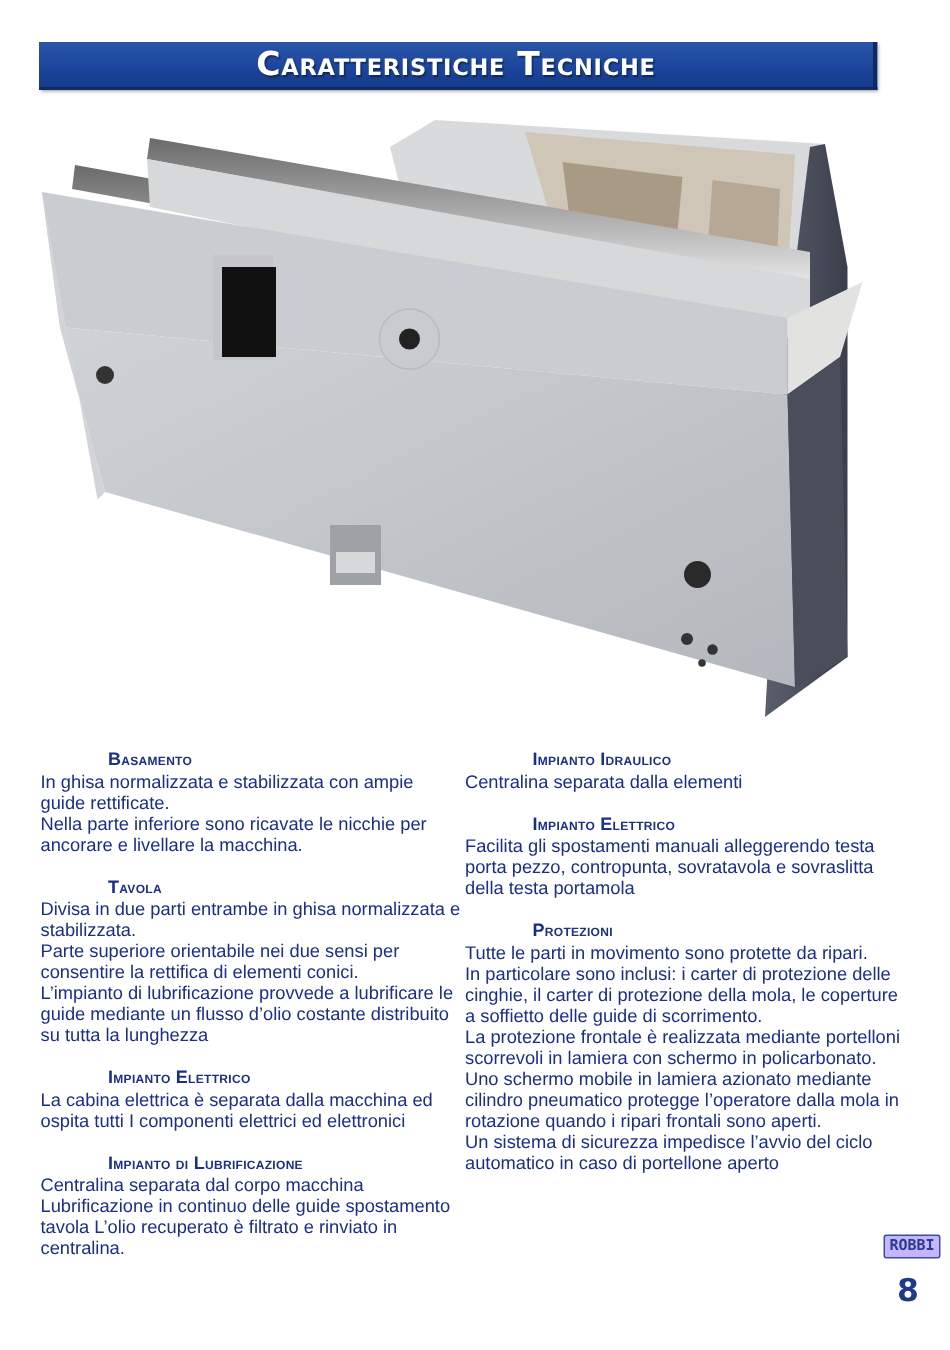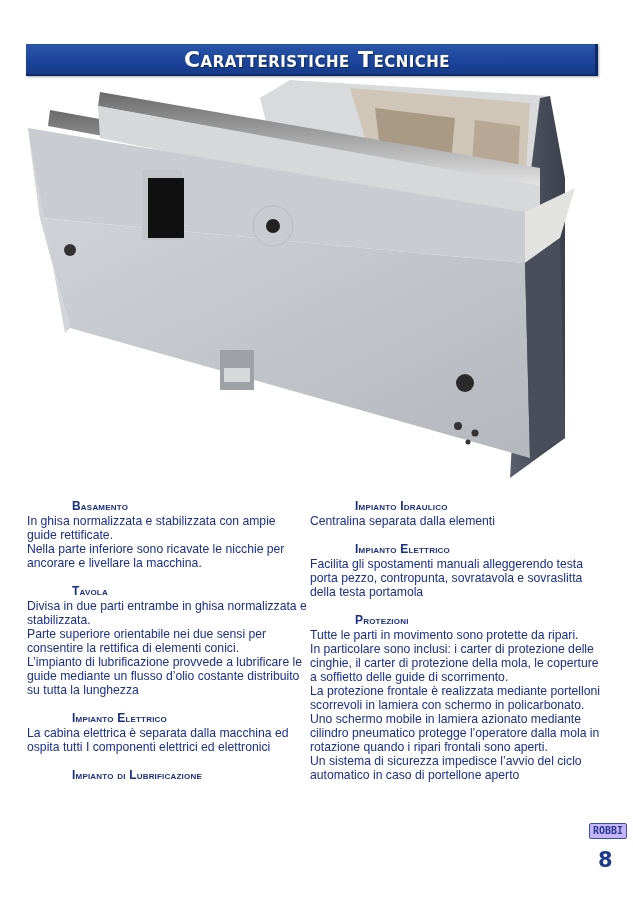--- a/index.html
+++ b/index.html
@@ -1,22 +1,22 @@
 <!DOCTYPE html>
 <html><head>
 <meta charset="utf-8">
 <style>
   html, body { margin: 0; padding: 0; background: #ffffff; }
   body { width: 633px; height: 900px; position: relative; overflow: hidden; font-family: "Liberation Sans", sans-serif; }
   .title-bar {
-    position: absolute; left: 26px; top: 44px; width: 556px; height: 30px;
+    position: absolute; left: 26px; top: 28px; width: 556px; height: 30px;
     background: linear-gradient(#2a56a8, #1b449a 60%, #163a88);
     border-right: 3px solid #0d2a66; border-bottom: 2px solid #0e2c6a;
     box-shadow: 1px 1px 2px rgba(0,0,0,0.35);
-    display: flex; align-items: center; justify-content: center; padding-left: 13px;
+    display: flex; align-items: center; justify-content: center;
   }
   .title-text {
     color: #ffffff; font-weight: bold; font-size: 22px; letter-spacing: 0.5px;
     font-variant: small-caps; font-family: "DejaVu Sans", sans-serif;
     text-shadow: 1px 1px 1px rgba(0,0,0,0.4);
   }
   .photo { position: absolute; left: 20px; top: 78px; width: 600px; height: 420px; }
   .col { position: absolute; top: 499px; font-size: 12.2px; line-height: 14px; color: #1b2f8a; }
   .col.left { left: 27px; width: 280px; }
   .col.right { left: 310px; width: 295px; }
@@ -106,20 +106,22 @@
     <p>Divisa in due parti entrambe in ghisa normalizzata e stabilizzata.
 Parte superiore orientabile nei due sensi per consentire la rettifica di elementi conici.
 L’impianto di lubrificazione provvede a lubrificare le guide mediante un flusso d’olio costante distribuito su tutta la lunghezza</p>
   </div>
   <div class="section">
     <h3>Impianto Elettrico</h3>
     <p>La cabina elettrica è separata dalla macchina ed ospita tutti I componenti elettrici ed elettronici</p>
   </div>
   <div class="section">
     <h3>Impianto di Lubrificazione</h3>
+    <p>Centralina separata dal corpo macchina
+Lubrificazione in continuo delle guide spostamento tavola L’olio recuperato è filtrato e rinviato in centralina.</p>
   </div>
 </div>
 
 <div class="col right">
   <div class="section">
     <h3>Impianto Idraulico</h3>
     <p>Centralina separata dalla elementi</p>
   </div>
   <div class="section">
     <h3>Impianto Elettrico</h3>

